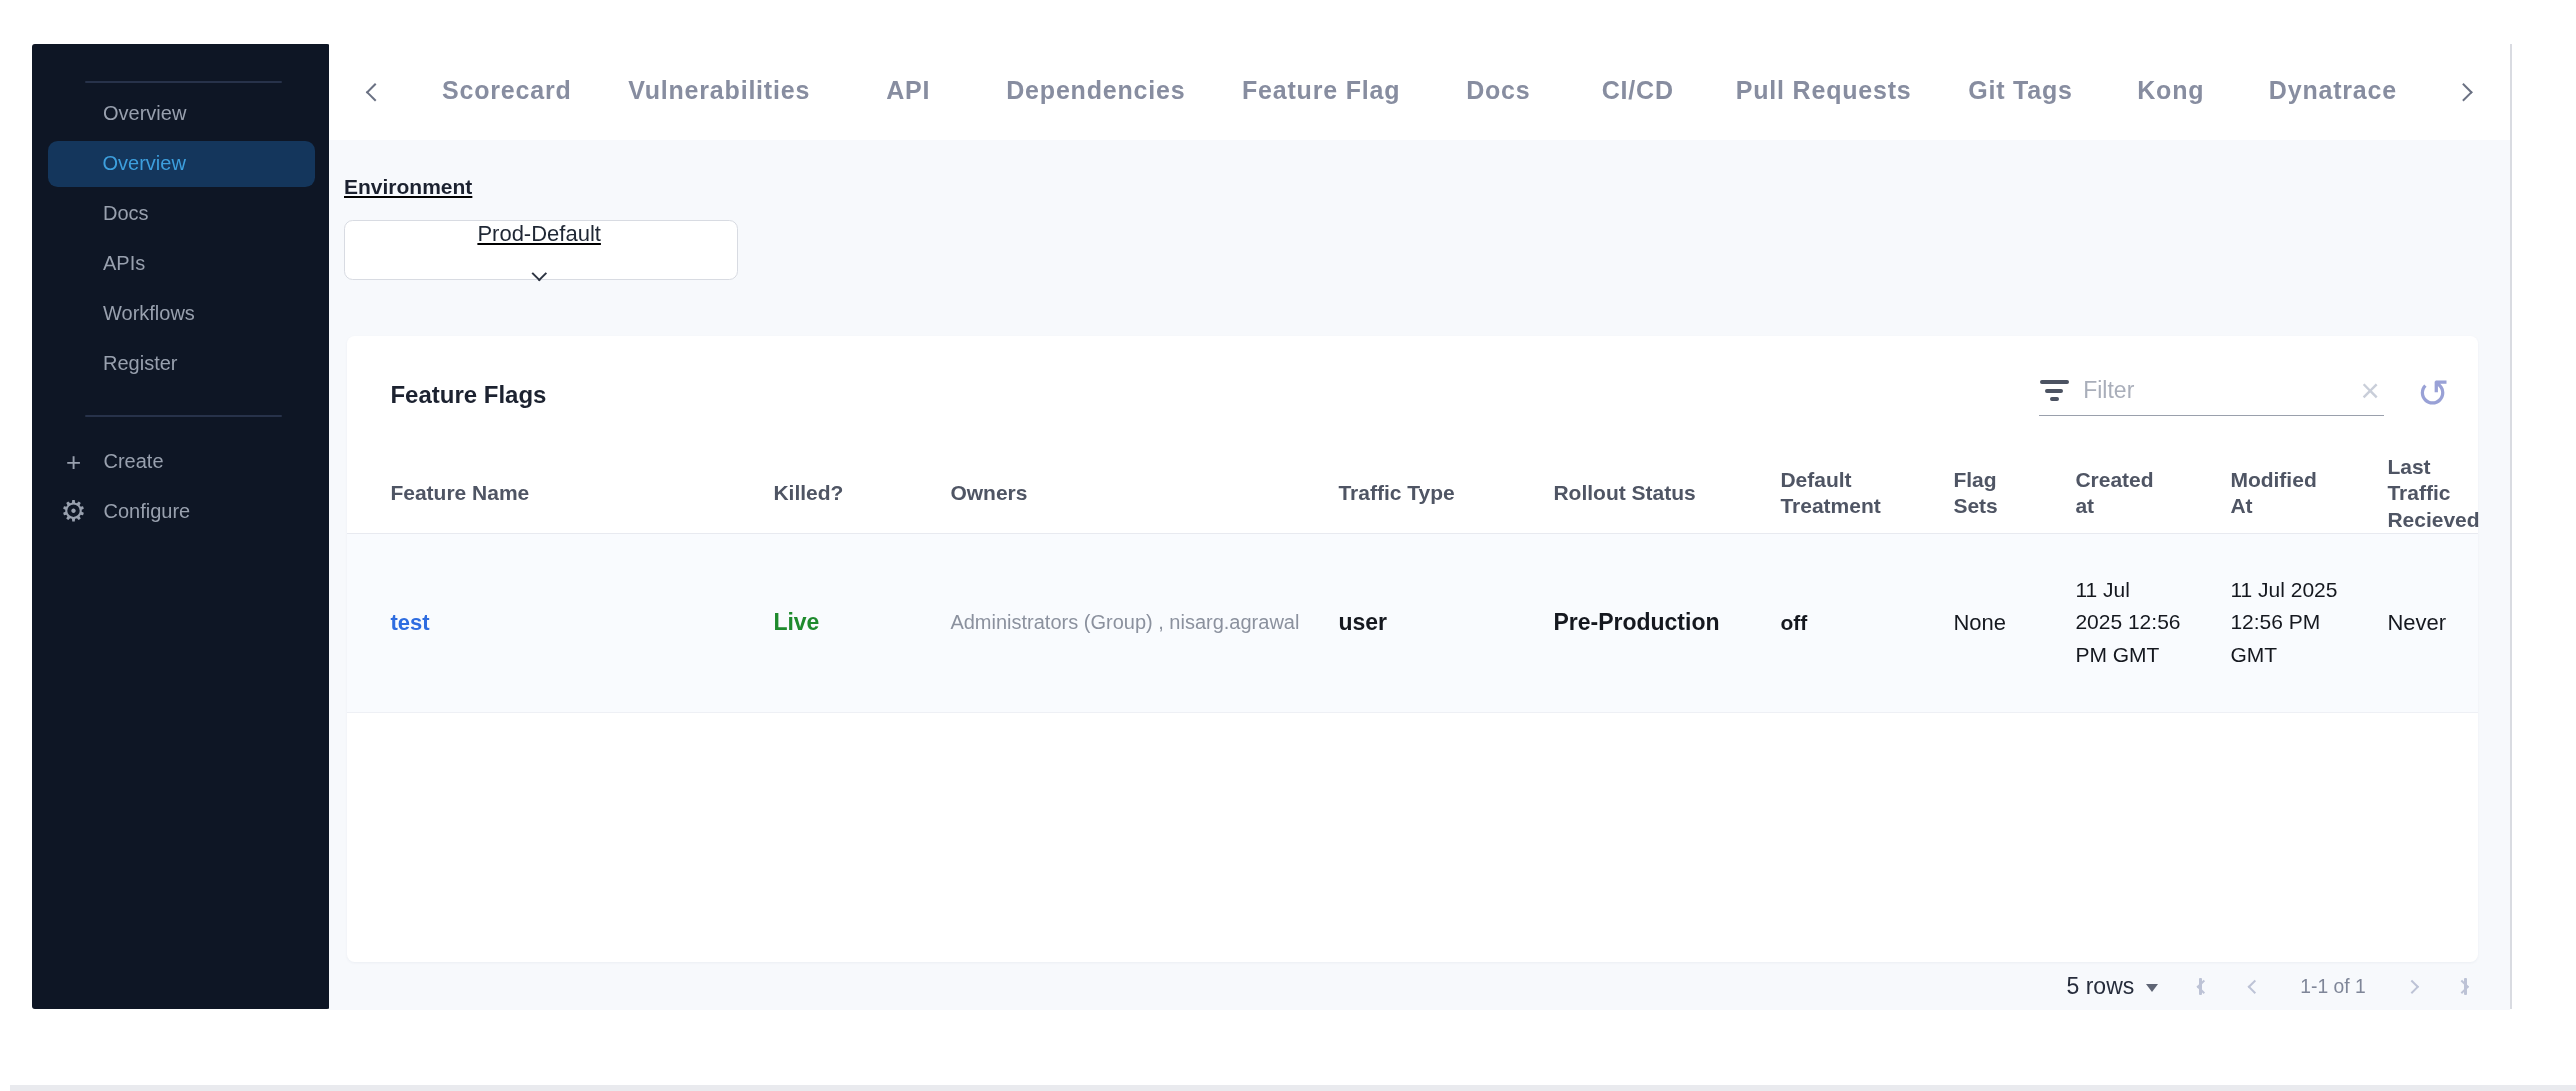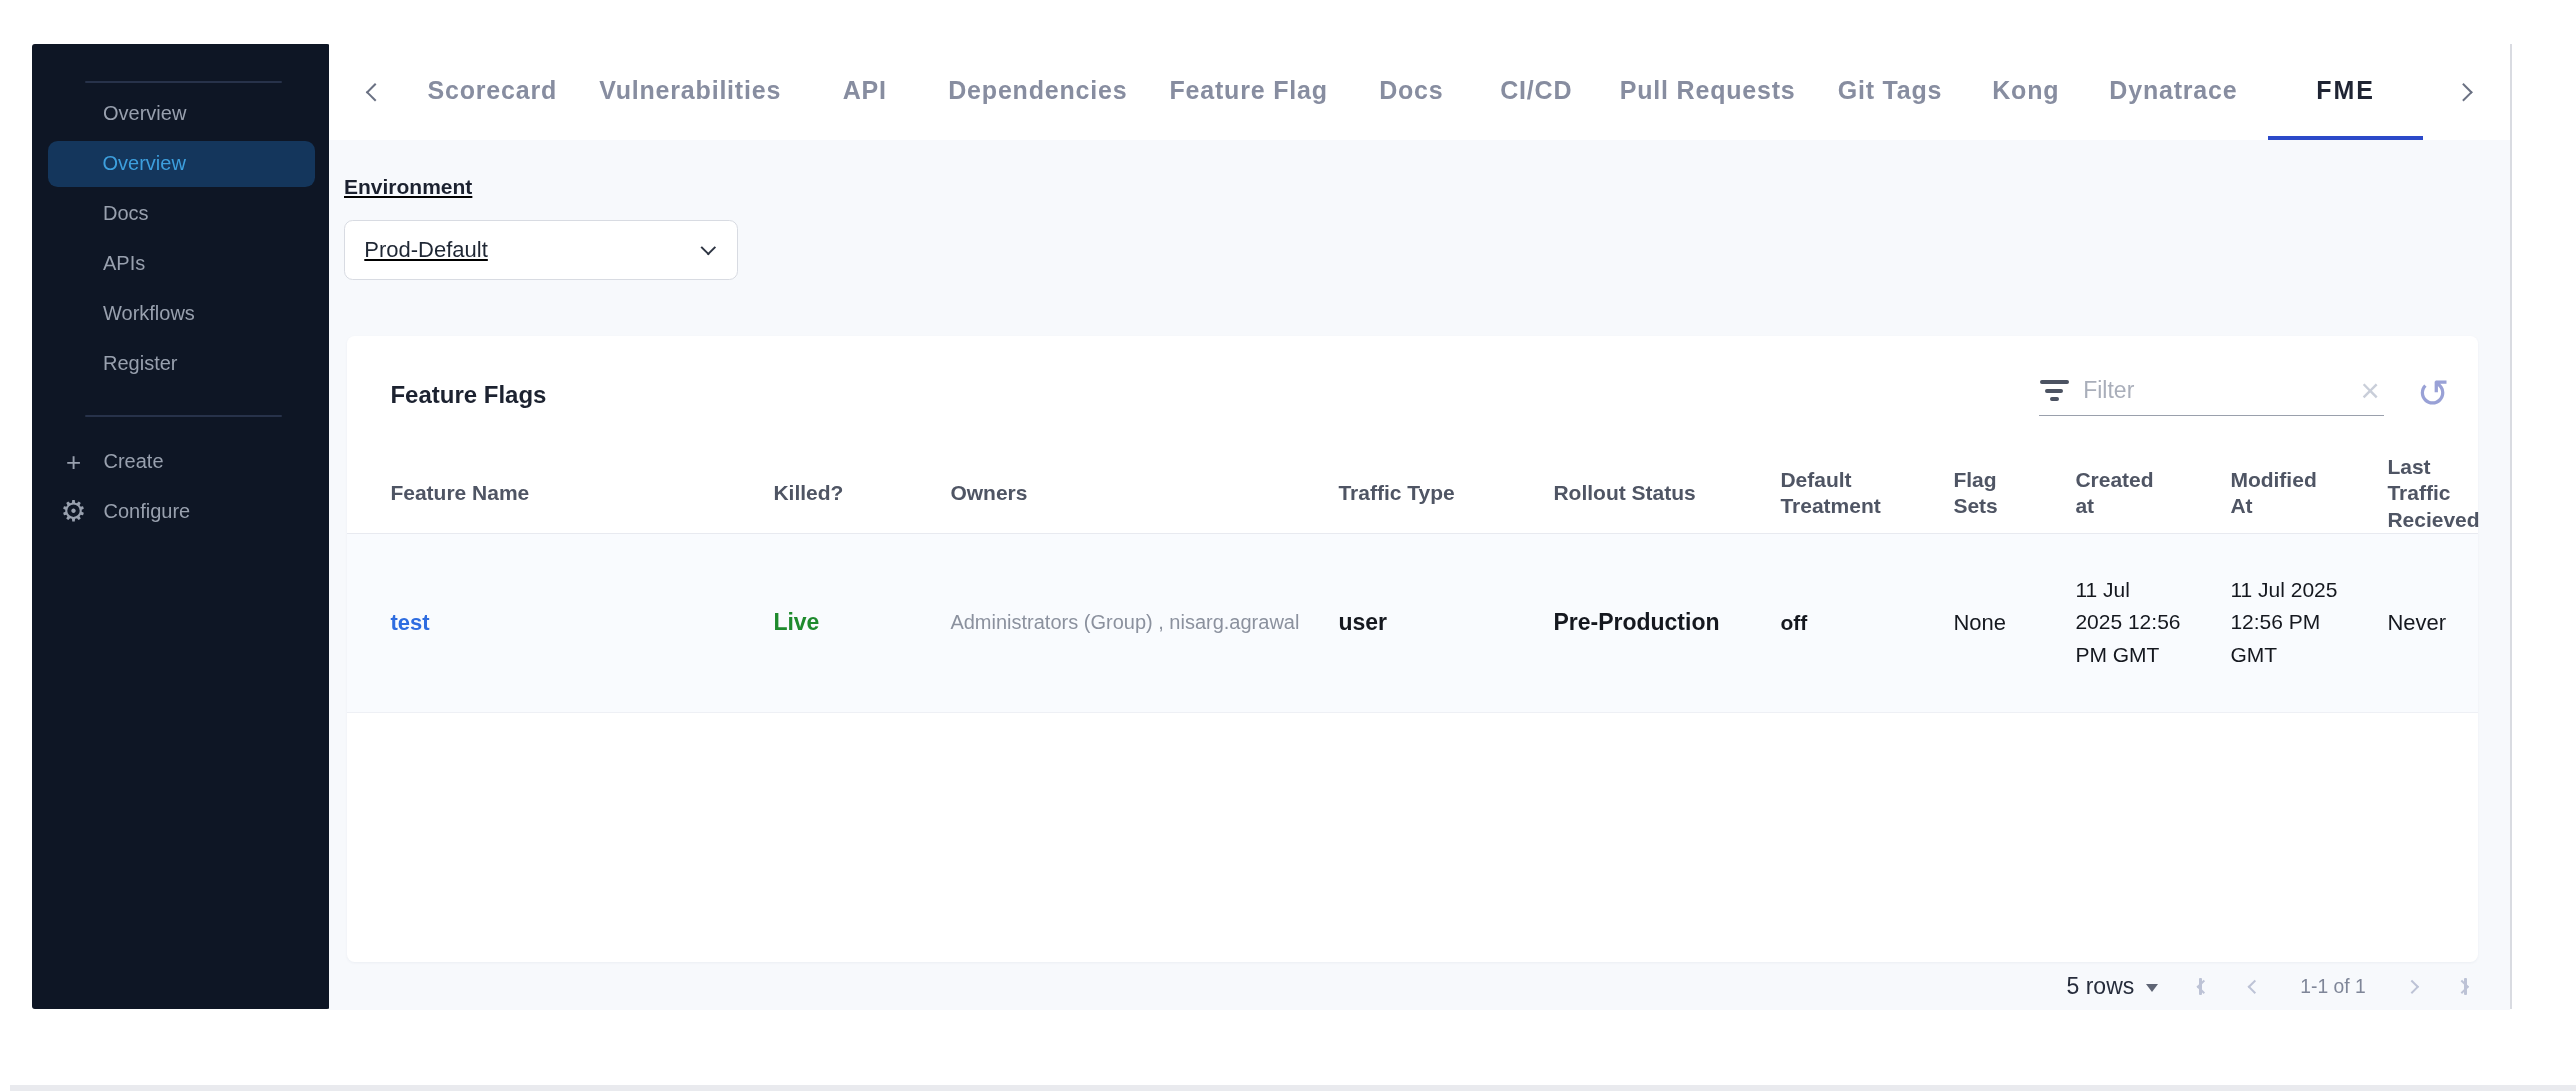--- a/index.html
+++ b/index.html
@@ -40,21 +40,21 @@
   .chev-right { transform:rotate(-45deg); }
   .chev-down  { transform:rotate(45deg); }
 
   
   .content { position:absolute; left:329px; top:140px; width:2181px; height:870px; background:#f7f9fc; }
 
   .env { position:absolute; left:15px; top:35px;text-decoration:underline; }
   .env-label { font-size:21px; font-weight:700; color:#1c2230; display:block; }
   .env-select { margin-top:21px; width:394px; height:60px; background:#fff; border:1.9px solid #d8dbe2;
                 border-radius:8.7px; display:flex; align-items:center; justify-content:space-between;
-                padding:0 23px 0 19.3px; cursor:pointer; }
+                padding:0 23px 0 19.3px; cursor:pointer;flex-direction:column; }
   .env-select .val { font-size:22px; color:#1f2734; }
   .env-select .chev { width:10.6px; height:10.6px; border-width:2.9px; color:#2d3442; margin-top:-5.8px; }
 
   
   .card { position:absolute; left:18.4px; top:196px; width:2131px; height:626px; background:#ffffff;
           border-radius:7.7px; box-shadow:0 1px 2.9px rgba(25,39,80,.05); }
   .card-head { height:118px; display:flex; align-items:center; padding:0 15.5px 0 43px; }
   .card-title { font-size:24px; font-weight:700; color:#1c2230; }
   .spacer { flex:1; }
   .filter-wrap { display:flex; align-items:center; width:345px; border-bottom:1.9px solid #9aa0ac;
@@ -155,21 +155,20 @@
     <div class="tab">Vulnerabilities</div>
     <div class="tab">API</div>
     <div class="tab">Dependencies</div>
     <div class="tab">Feature Flag</div>
     <div class="tab">Docs</div>
     <div class="tab">CI/CD</div>
     <div class="tab">Pull Requests</div>
     <div class="tab">Git Tags</div>
     <div class="tab">Kong</div>
     <div class="tab">Dynatrace</div>
-    <div class="tab active">FME</div>
     <span class="tab-scroll">
         <i class="chev chev-right"></i>
       </span>
   </header>
 
   <main class="content">
 
     <div class="env">
       <label class="env-label">Environment</label>
       <div class="env-select">

